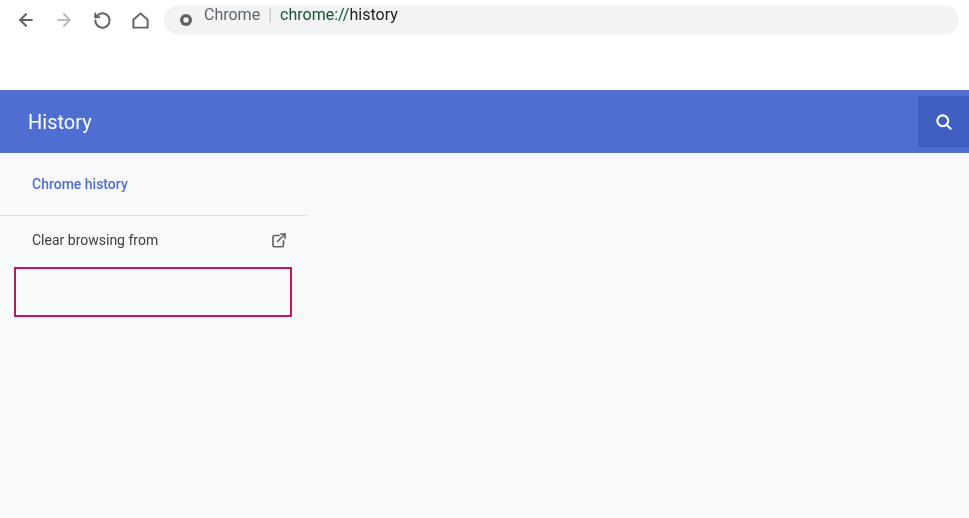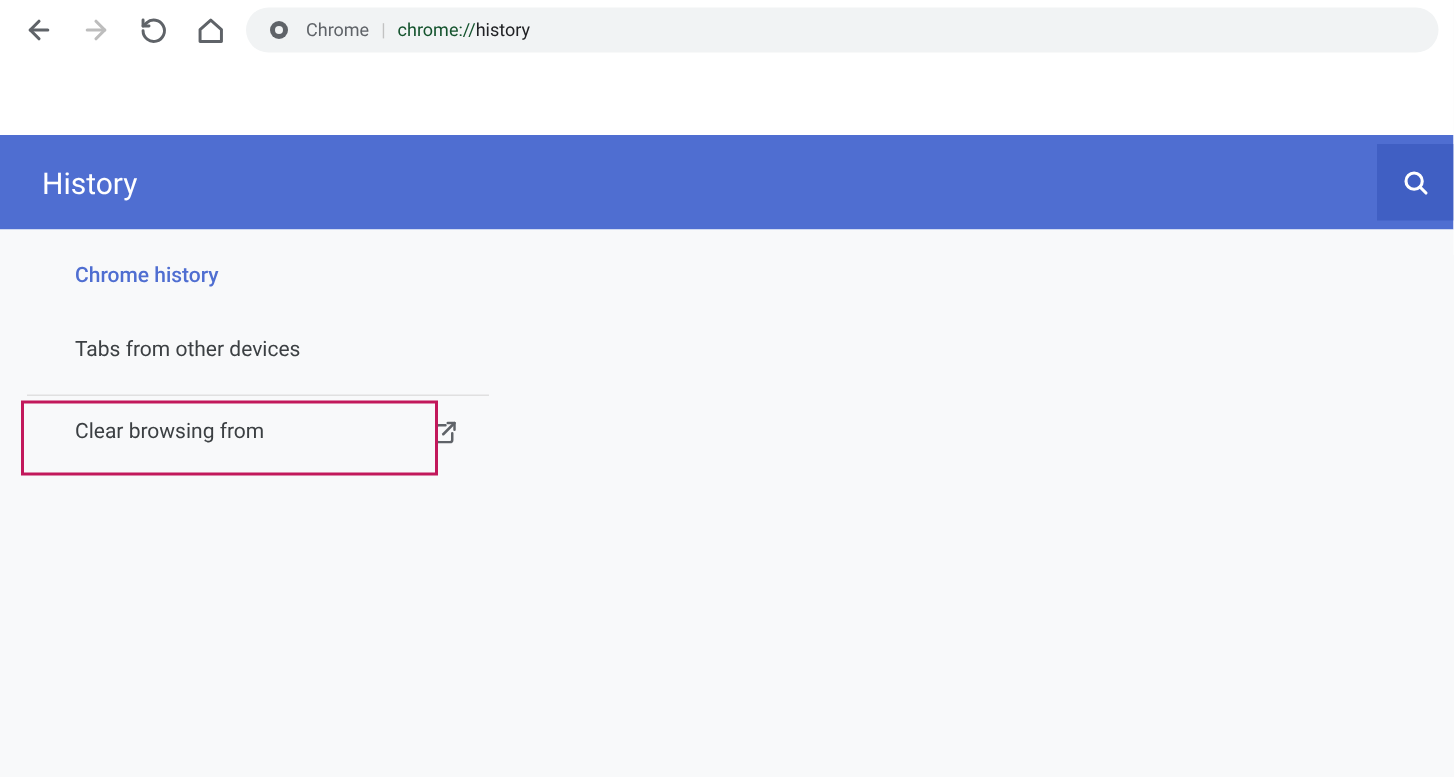--- a/index.html
+++ b/index.html
@@ -36,24 +36,23 @@
     .nav-btn.disabled {
       color: #bdbdbd;
       cursor: default;
     }
     .address-bar {
       flex: 1;
       height: 30px;
       background: #f1f3f4;
       border-radius: 15px;
       display: flex;
-      align-items: center;
       padding: 0 14px;
       color: #5f6368;
-      font-size: 12px;
+      font-size: 16px;
     }
     .address-icon {
       margin-right: 10px;
       display: flex;
       align-items: center;
     }
     .addr-app {
       color: #5f6368;
     }
     .addr-sep {
@@ -87,21 +86,20 @@
       display: flex;
       align-items: center;
       justify-content: center;
       margin-right: 0;
       cursor: pointer;
     }
     .content {
       background: #f8f9fa;
       height: calc(518px - 40px - 50px - 63px);
       position: relative;
-      padding-left: 18px;
     }
     .sidebar {
       width: 308px;
     }
     .sidebar-item {
       height: 48px;
       display: flex;
       align-items: center;
       justify-content: space-between;
       padding: 0 20px 0 32px;
@@ -190,23 +188,20 @@
         <line x1="20" y1="20" x2="15.2" y2="15.2"></line>
       </svg>
   </div>
 </div>
 
 <div class="content">
   <div class="sidebar">
     <div class="sidebar-item first active">
       <span>Chrome history</span>
     </div>
-    <div class="sidebar-item">
-      <span>Tabs from other devices</span>
-    </div>
     <div class="divider"></div>
     <div class="sidebar-item">
       <span>Clear browsing from</span>
       <span class="open-icon">
         <svg width="18" height="18" viewBox="0 0 24 24" fill="none" stroke="#5f6368" stroke-width="2.2" stroke-linecap="round" stroke-linejoin="round">
           <path d="M18 13v6a2 2 0 0 1-2 2H6a2 2 0 0 1-2-2V8a2 2 0 0 1 2-2h6"></path>
           <polyline points="14 4 20 4 20 10"></polyline>
           <line x1="10" y1="14" x2="20" y2="4"></line>
         </svg>
       </span>

